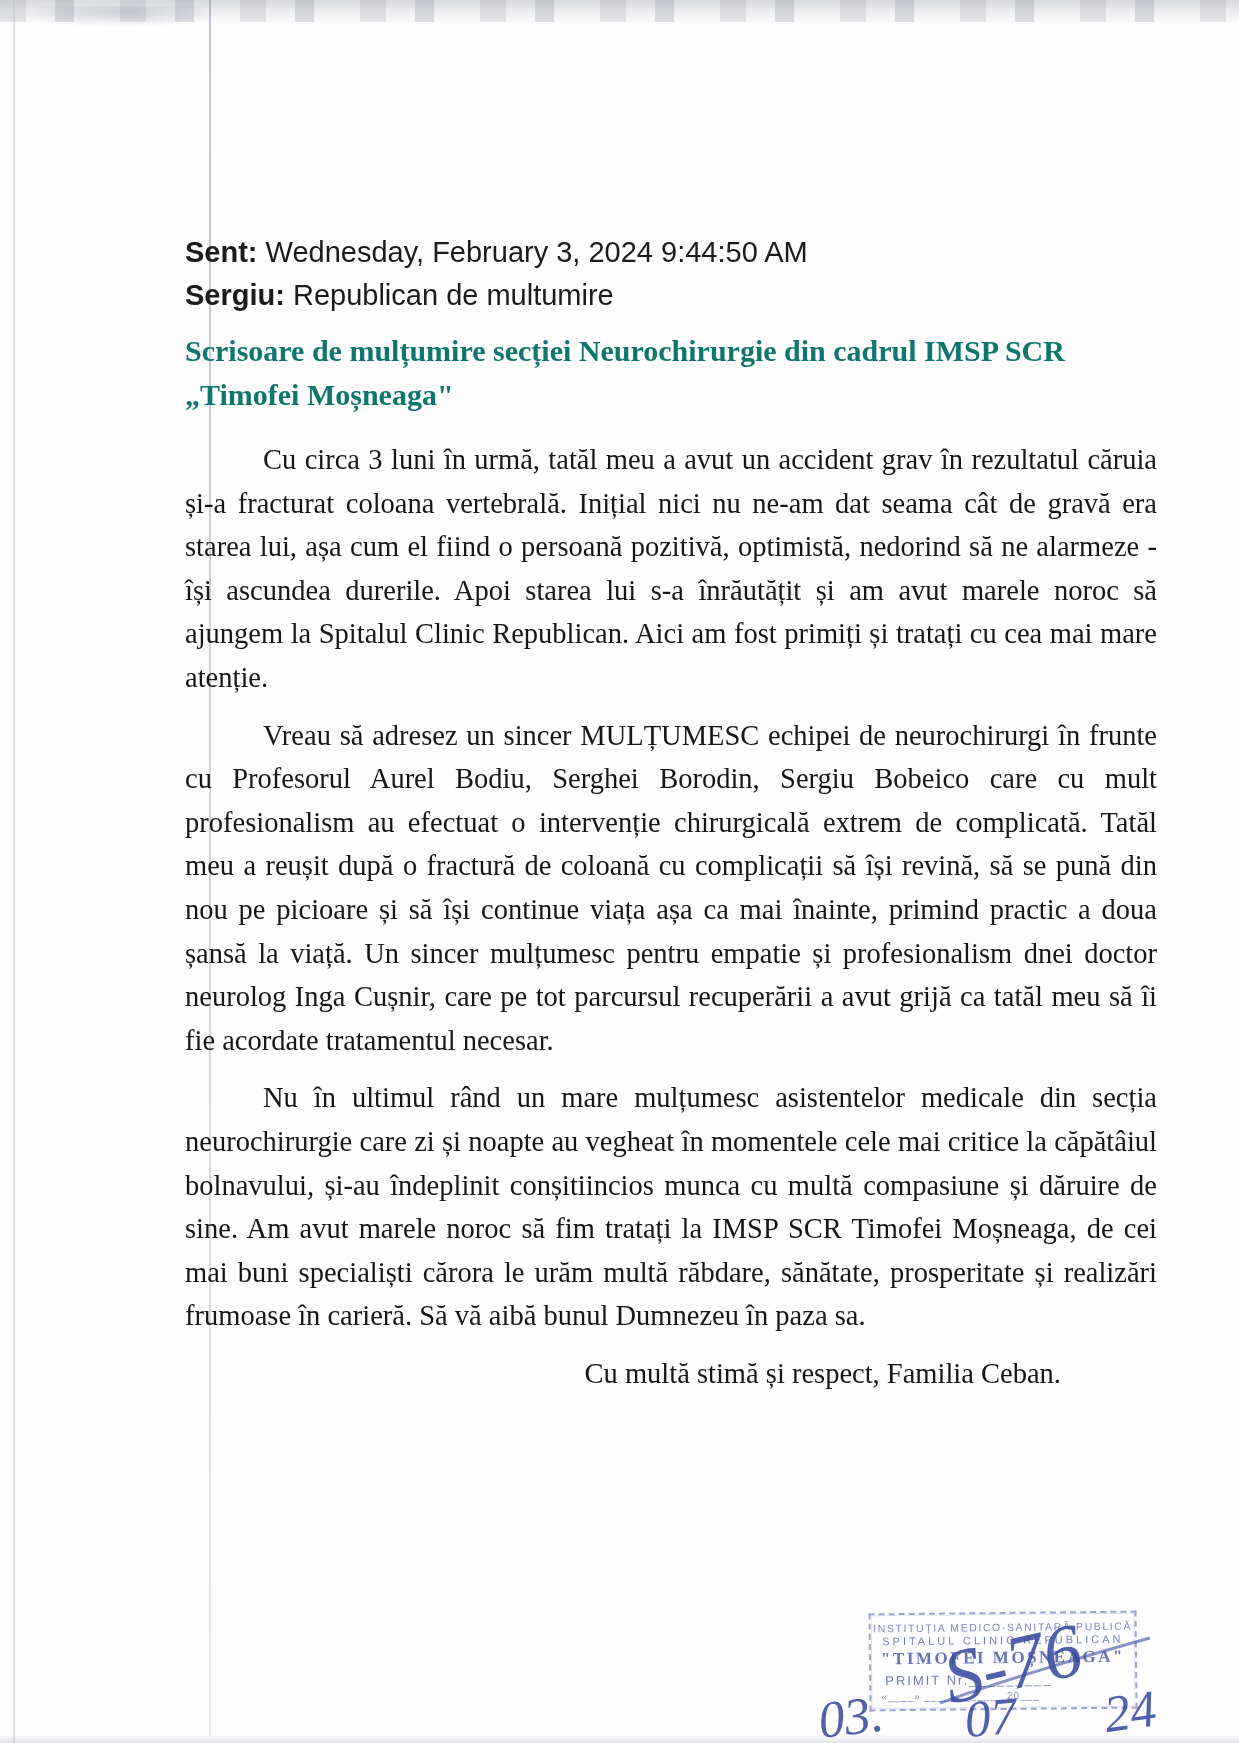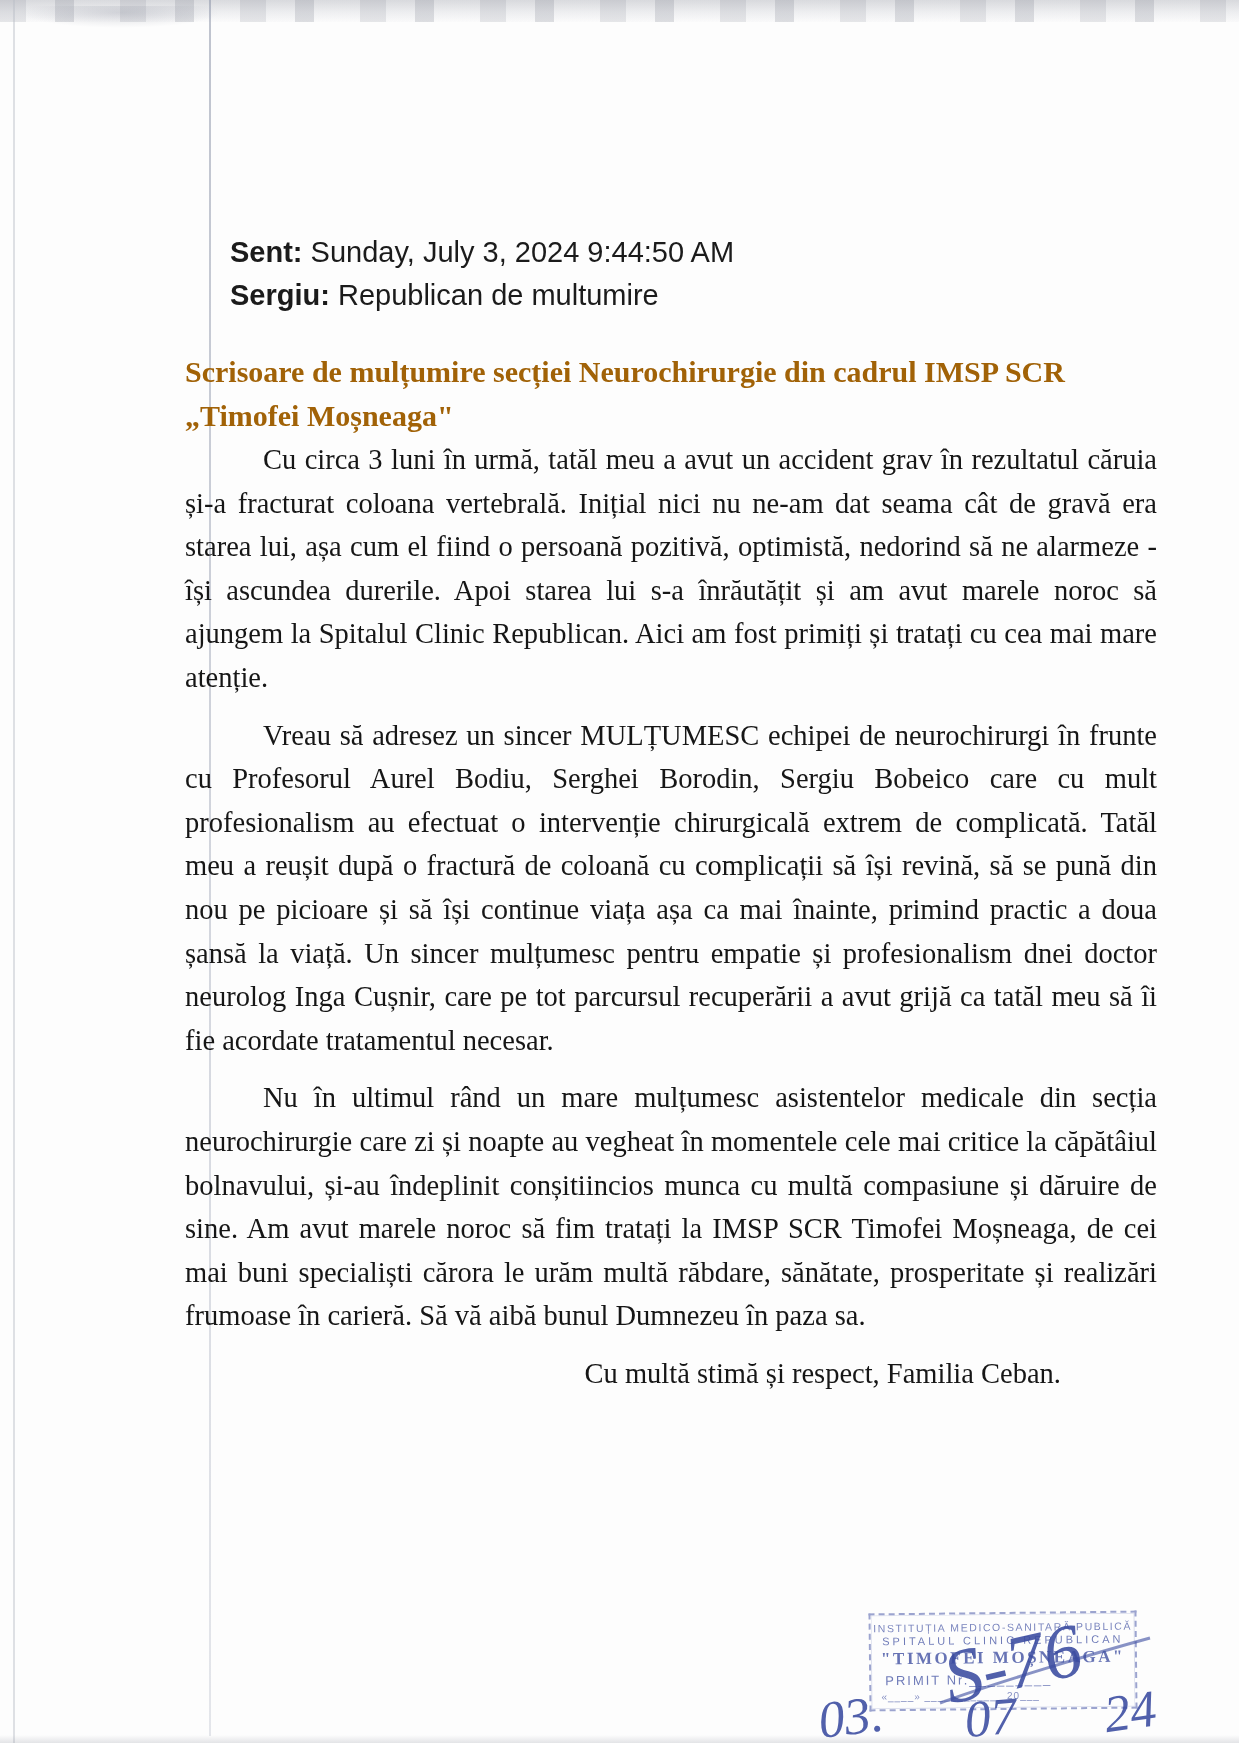--- a/index.html
+++ b/index.html
@@ -41,25 +41,25 @@
   .scan-shadow-bottom {
     position: absolute; left: 0; bottom: 0; width: 100%; height: 8px;
     background: linear-gradient(0deg, rgba(150,153,164,0.25), rgba(150,153,164,0));
   }
   
   .email-header {
     position: absolute; left: 185px; top: 231px; width: 980px;
     font-family: "Liberation Sans", "DejaVu Sans", sans-serif;
     font-size: 29px; line-height: 43px; color: #1b1b1b;
   }
-  .email-header .label { font-weight: bold; margin-left: 45px; }
+  .email-header .label { font-weight: bold; }
   
   .letter-title {
-    position: absolute; left: 185px; top: 350px; width: 900px;
-    font-size: 30px; line-height: 44px; font-weight: bold; color: #a16207;
+    position: absolute; left: 185px; top: 329px; width: 900px;
+    font-size: 30px; line-height: 44px; font-weight: bold; color: #0f766e;
   }
   
   .letter-body {
     position: absolute; left: 185px; top: 424px; width: 972px;
     font-size: 28.5px; line-height: 43.6px;
     text-align: justify;
   }
   .letter-body p.para { text-indent: 78px; margin: 14px 0 14px 0; }
   .letter-closing {
     text-align: right; padding-right: 96px; text-indent: 0;
@@ -97,21 +97,21 @@
 
 <div class="page">
 
   <div class="scan-noise-top"></div>
   <div class="scan-smudge-topleft"></div>
   <div class="scan-line-vertical"></div>
   <div class="scan-line-leftedge"></div>
   <div class="scan-shadow-bottom"></div>
 
   <div class="email-header">
-    <div><span class="label">Sent:</span> <span>Sunday, July 3, 2024 9:44:50 AM</span></div>
+    <div><span class="label">Sent:</span> <span>Wednesday, February 3, 2024 9:44:50 AM</span></div>
     <div><span class="label">Sergiu:</span> <span>Republican de multumire</span></div>
   </div>
 
   <h1 class="letter-title">Scrisoare de mulțumire secției Neurochirurgie din cadrul IMSP SCR „Timofei Moșneaga"</h1>
 
   <div class="letter-body">
     <p class="para">Cu circa 3 luni în urmă, tatăl meu a avut un accident grav în rezultatul căruia și-a fracturat coloana vertebrală. Inițial nici nu ne-am dat seama cât de gravă era starea lui, așa cum el fiind o persoană pozitivă, optimistă, nedorind să ne alarmeze - își ascundea durerile. Apoi starea lui s-a înrăutățit și am avut marele noroc să ajungem la Spitalul Clinic Republican. Aici am fost primiți și tratați cu cea mai mare atenție.</p>
     <p class="para">Vreau să adresez un sincer MULȚUMESC echipei de neurochirurgi în frunte cu Profesorul Aurel Bodiu, Serghei Borodin, Sergiu Bobeico care cu mult profesionalism au efectuat o intervenție chirurgicală extrem de complicată. Tatăl meu a reușit după o fractură de coloană cu complicații să își revină, să se pună din nou pe picioare și să își continue viața așa ca mai înainte, primind practic a doua șansă la viață. Un sincer mulțumesc pentru empatie și profesionalism dnei doctor neurolog Inga Cușnir, care pe tot parcursul recuperării a avut grijă ca tatăl meu să îi fie acordate tratamentul necesar.</p>
     <p class="para">Nu în ultimul rând un mare mulțumesc asistentelor medicale din secția neurochirurgie care zi și noapte au vegheat în momentele cele mai critice la căpătâiul bolnavului, și-au îndeplinit conșitiincios munca cu multă compasiune și dăruire de sine. Am avut marele noroc să fim tratați la IMSP SCR Timofei Moșneaga, de cei mai buni specialiști cărora le urăm multă răbdare, sănătate, prosperitate și realizări frumoase în carieră. Să vă aibă bunul Dumnezeu în paza sa.</p>
     <p class="letter-closing">Cu multă stimă și respect, Familia Ceban.</p>

